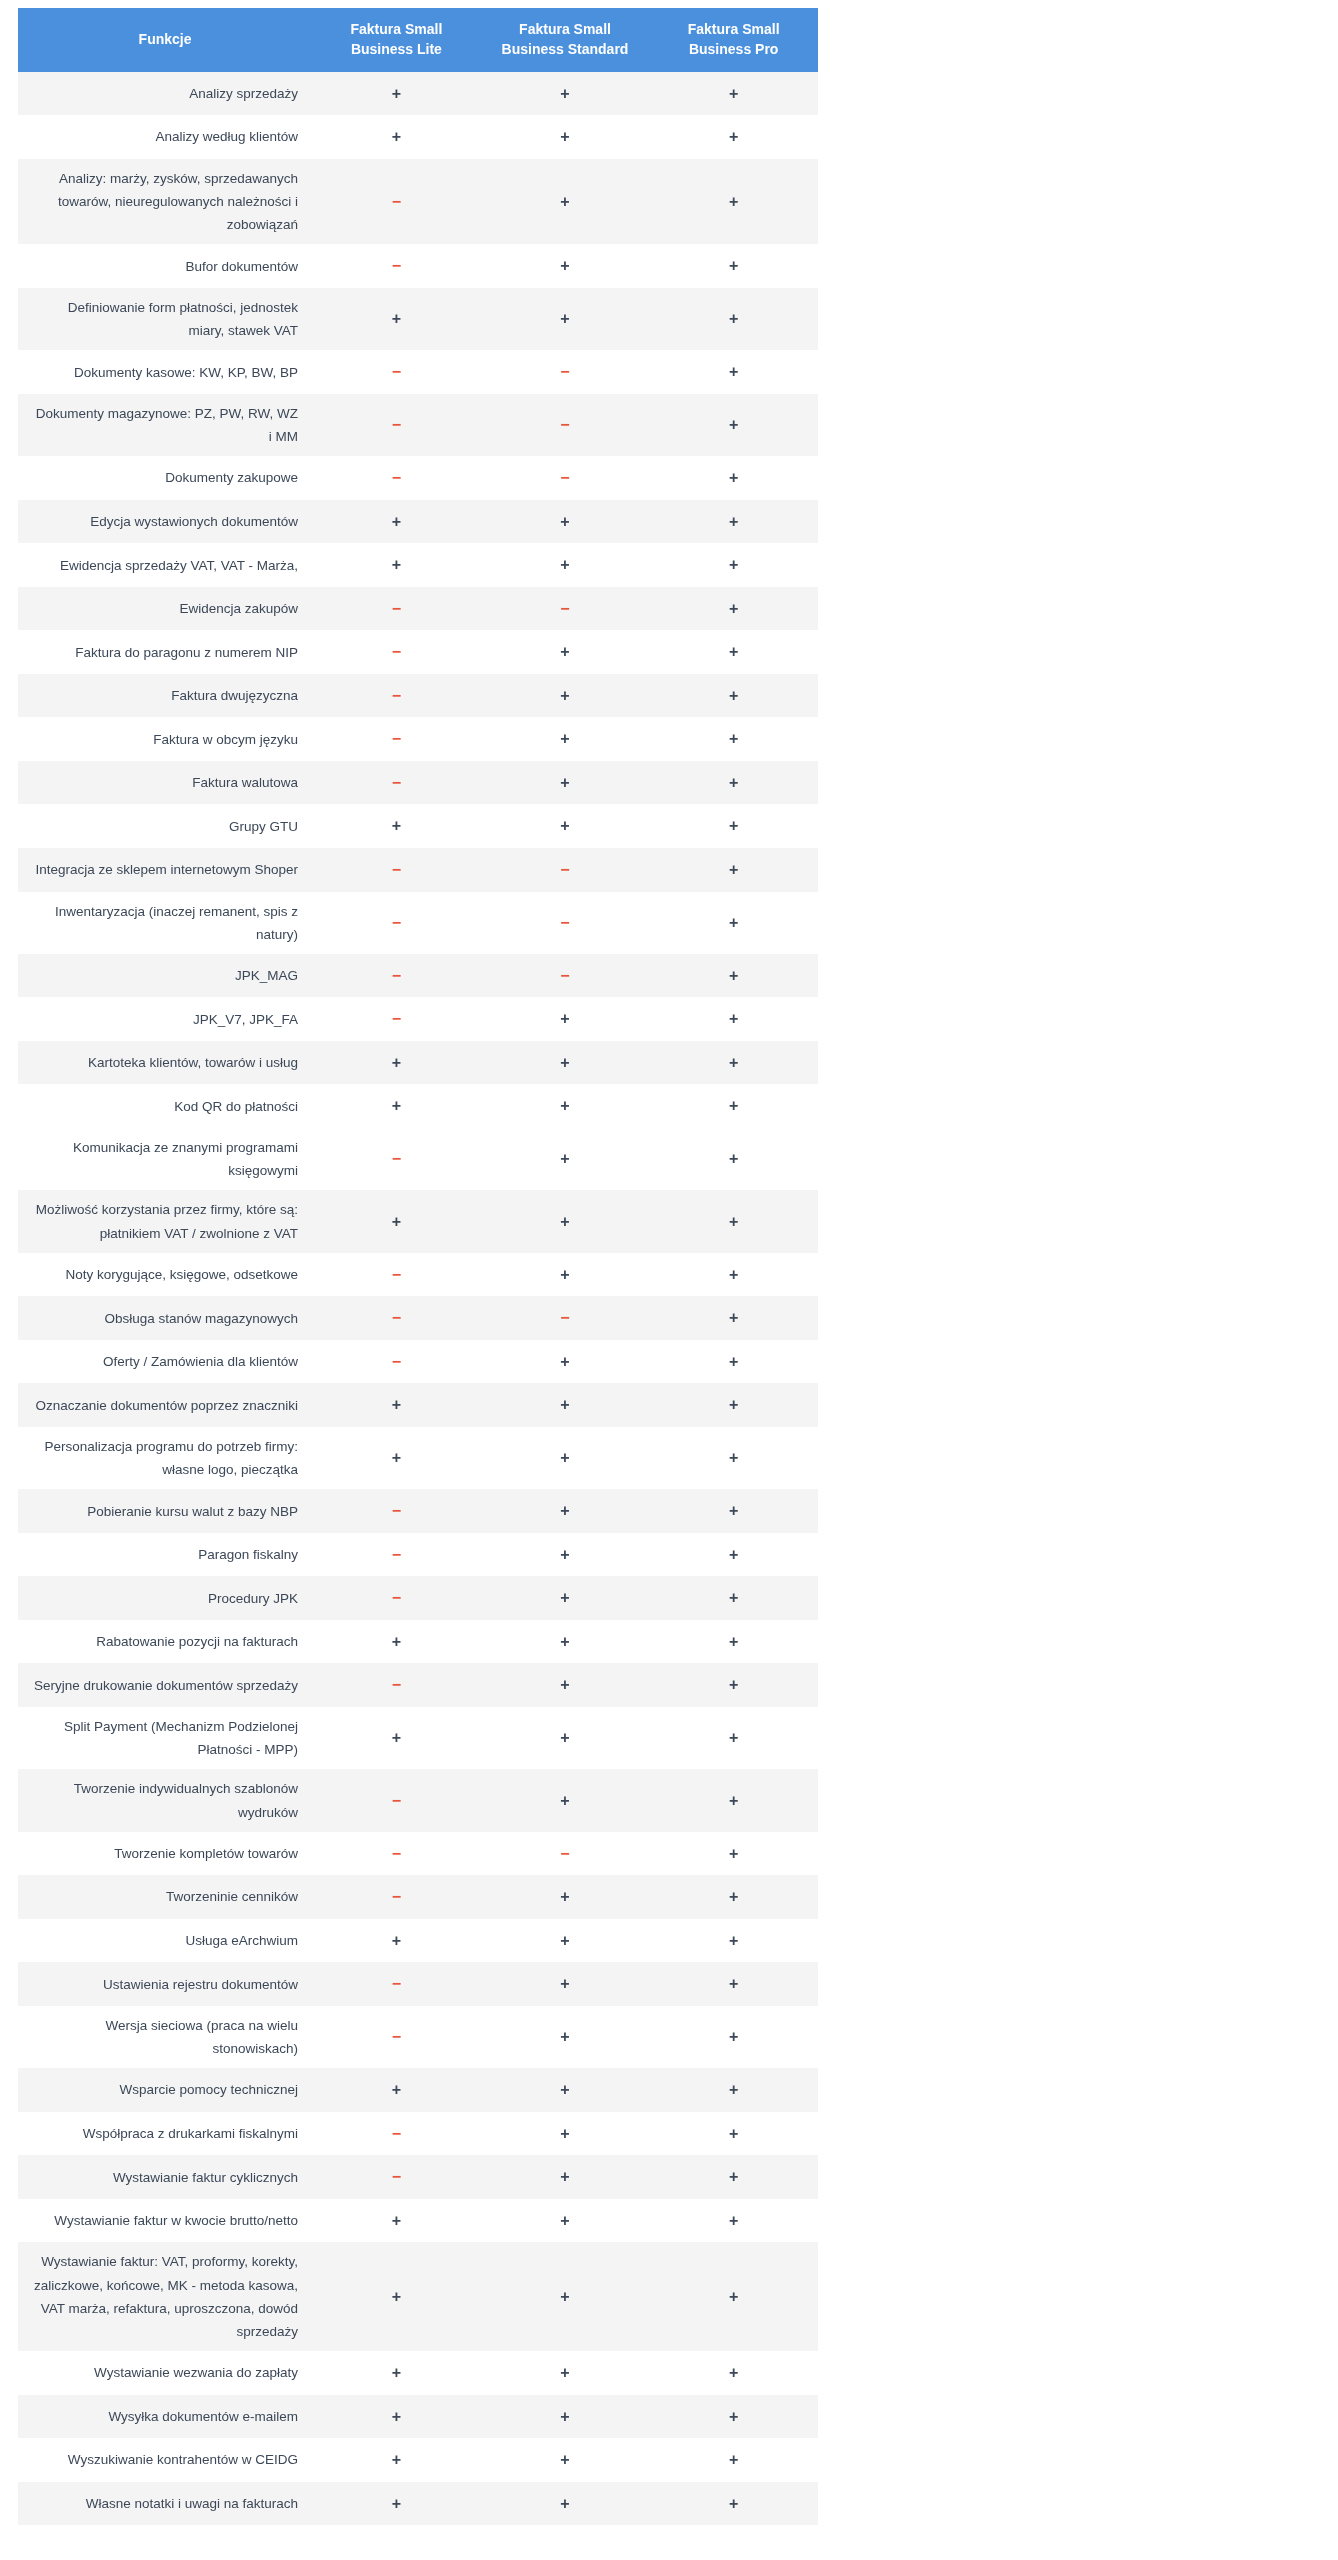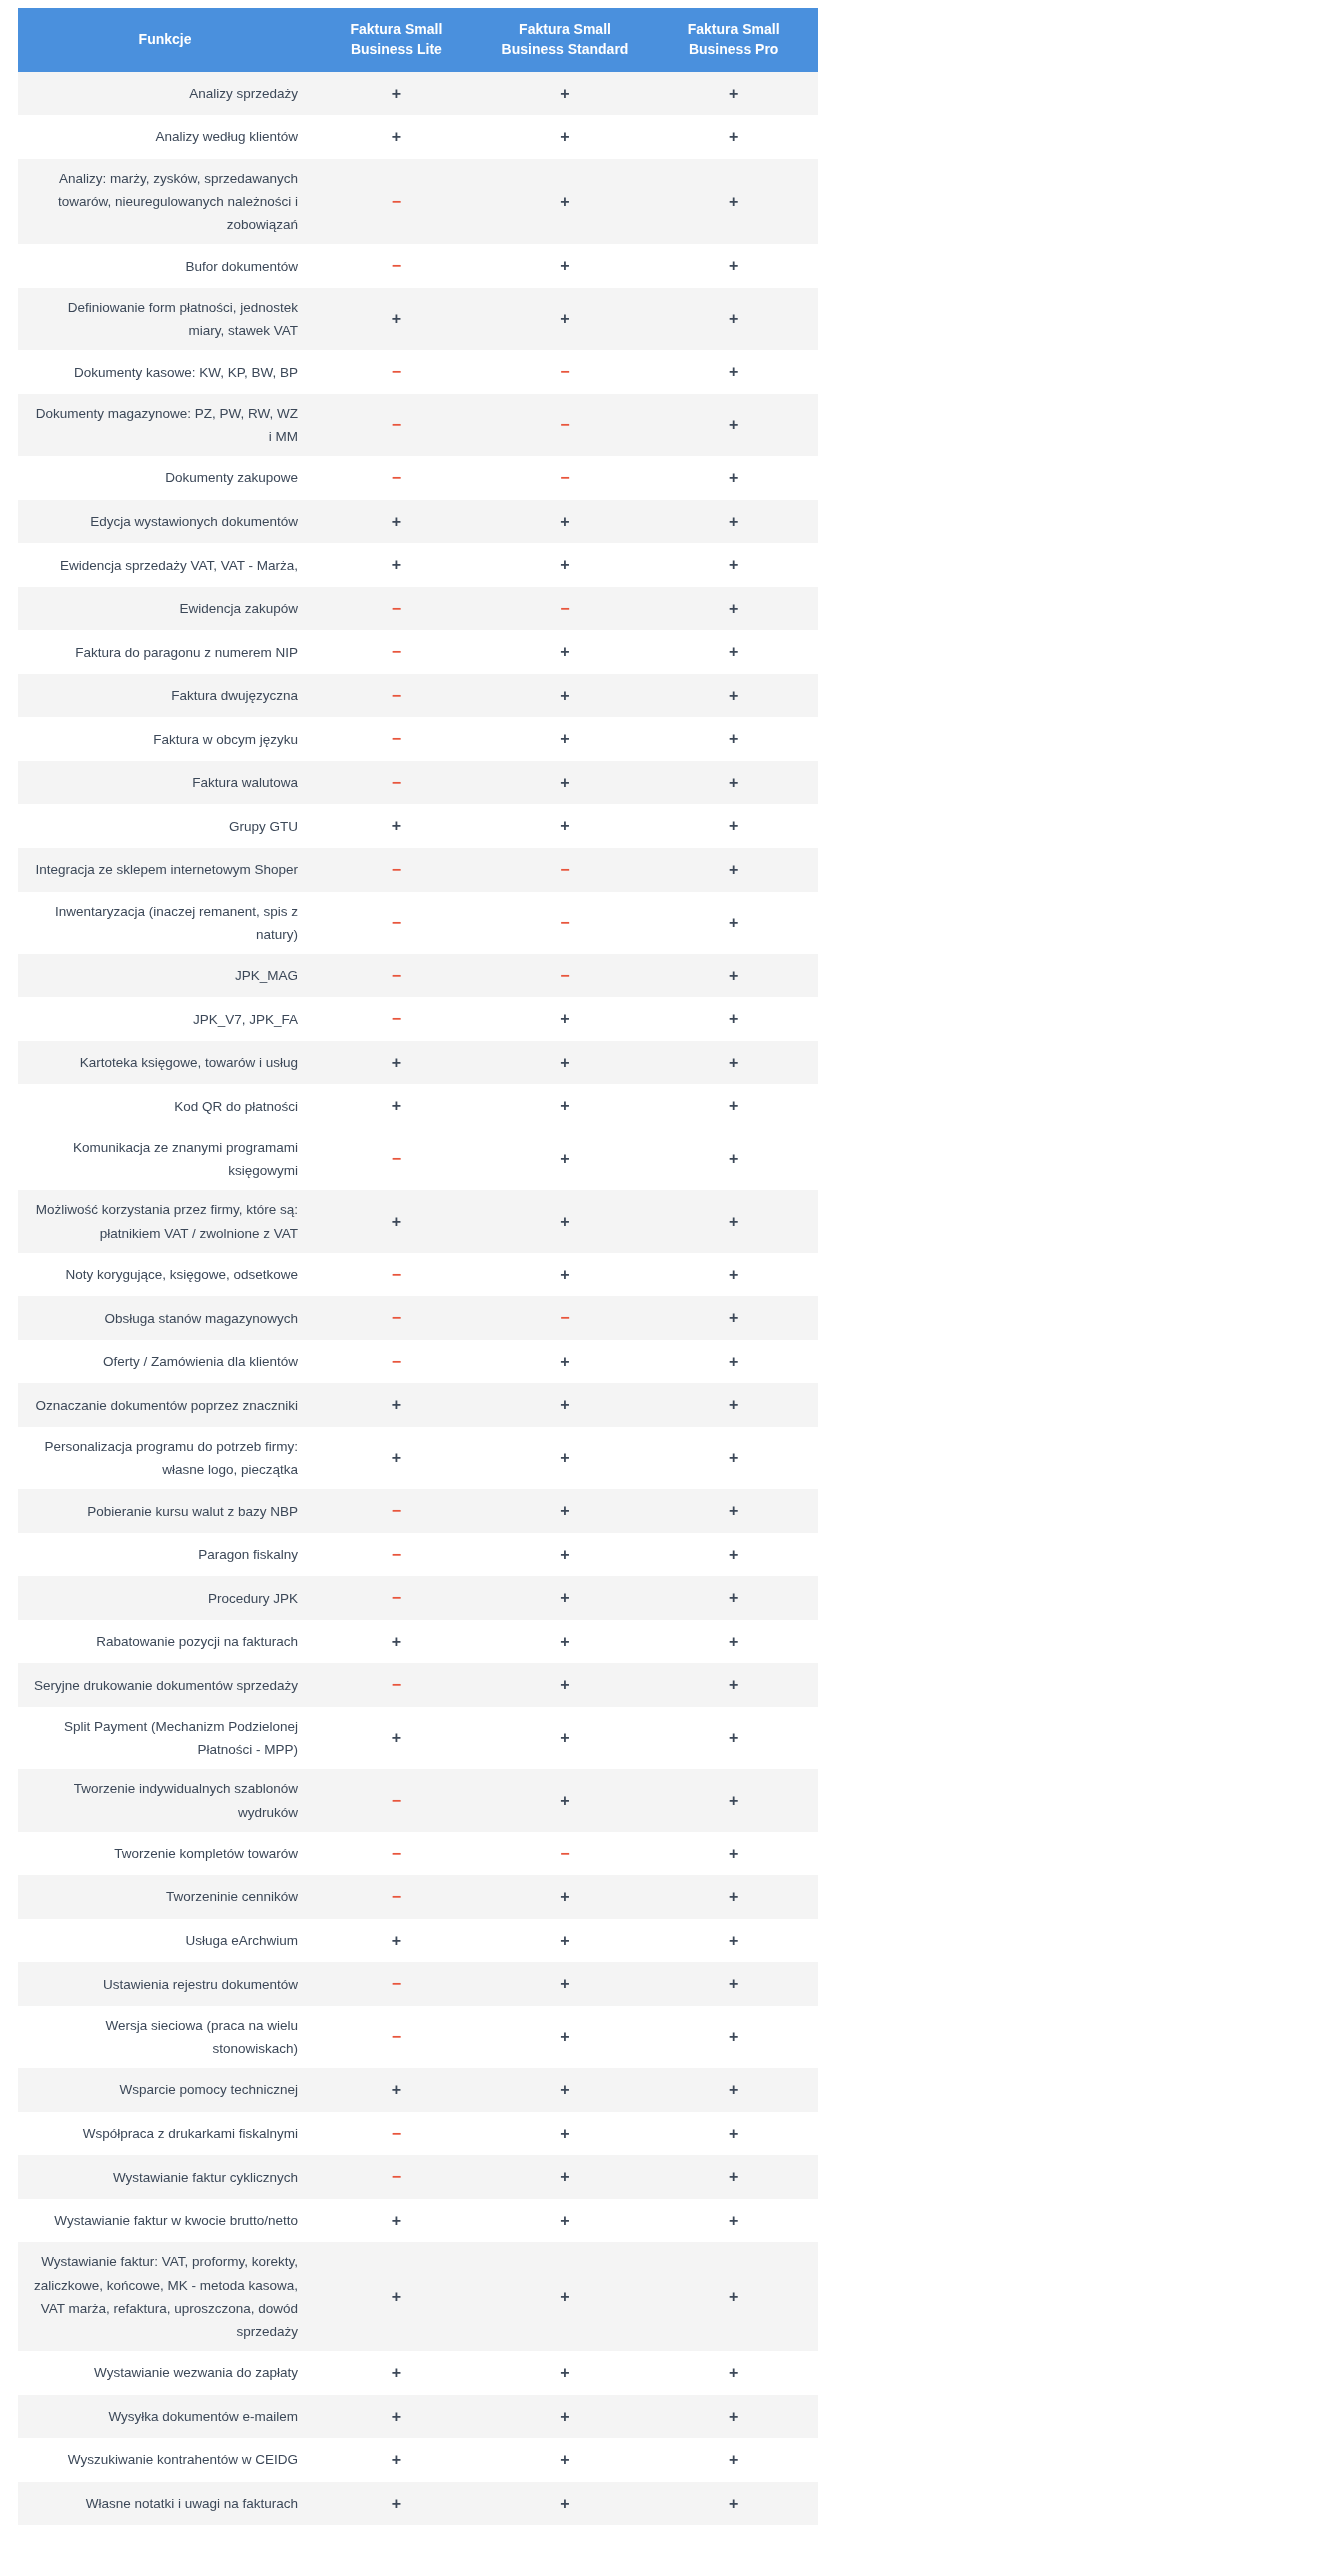--- a/index.html
+++ b/index.html
@@ -194,21 +194,21 @@
           <td class="mark"><span class="no">−</span></td>
           <td class="mark"><span class="yes">+</span></td>
         </tr>
         <tr class="even">
           <td class="feature-cell">JPK_V7, JPK_FA</td>
           <td class="mark"><span class="no">−</span></td>
           <td class="mark"><span class="yes">+</span></td>
           <td class="mark"><span class="yes">+</span></td>
         </tr>
         <tr class="odd">
-          <td class="feature-cell">Kartoteka księgowe, towarów i usług</td>
+          <td class="feature-cell">Kartoteka klientów, towarów i usług</td>
           <td class="mark"><span class="yes">+</span></td>
           <td class="mark"><span class="yes">+</span></td>
           <td class="mark"><span class="yes">+</span></td>
         </tr>
         <tr class="even">
           <td class="feature-cell">Kod QR do płatności</td>
           <td class="mark"><span class="yes">+</span></td>
           <td class="mark"><span class="yes">+</span></td>
           <td class="mark"><span class="yes">+</span></td>
         </tr>

